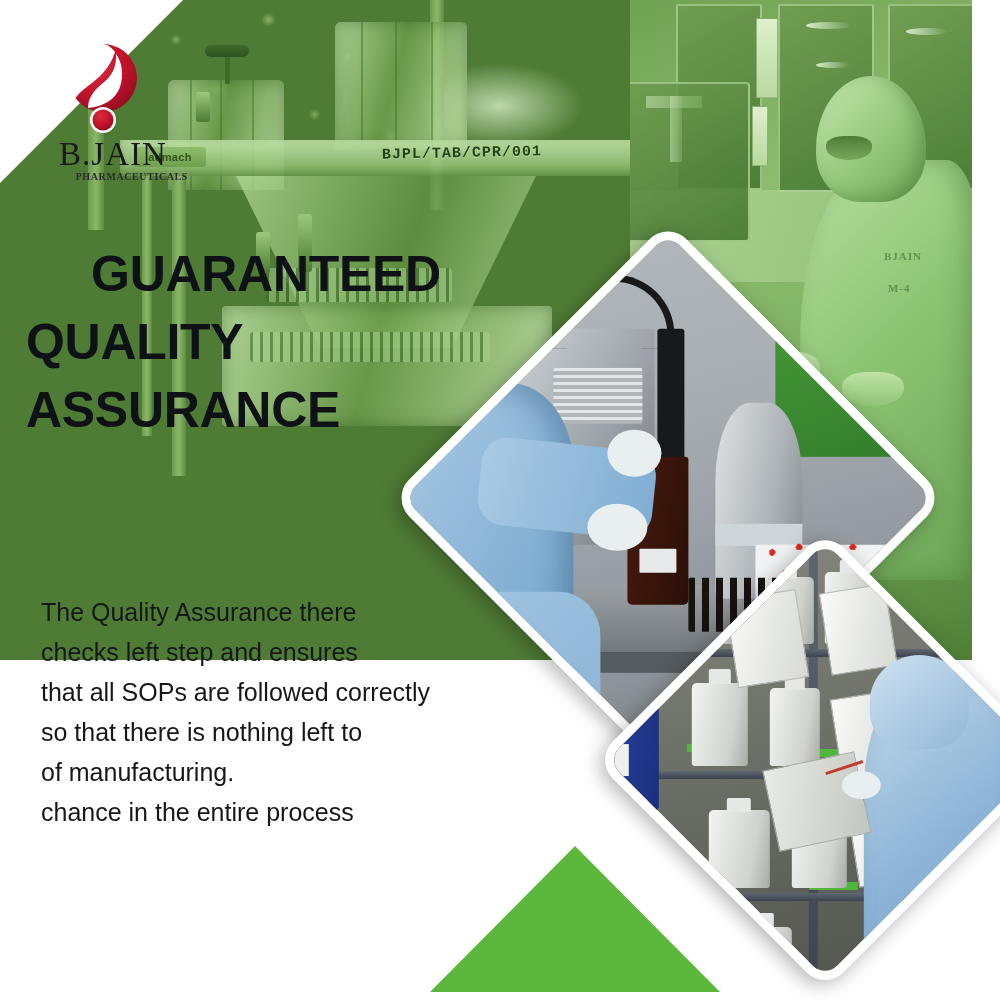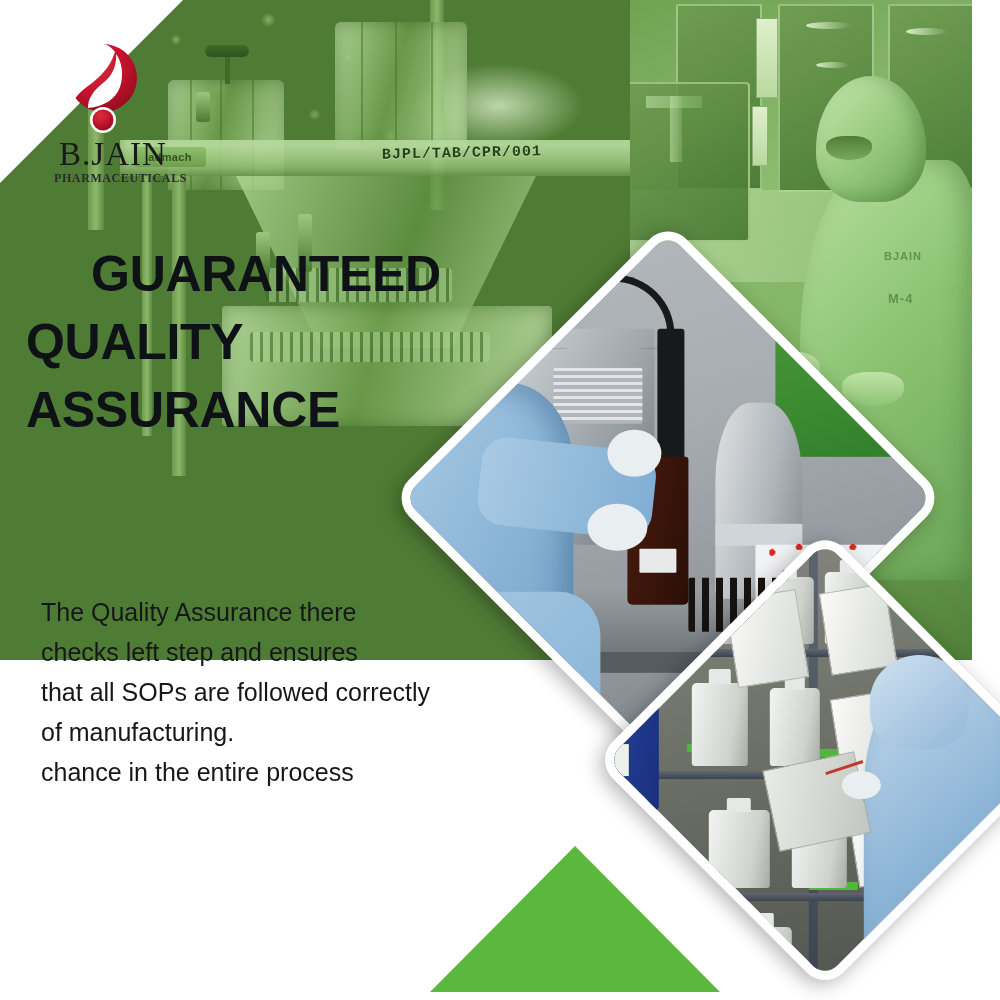--- a/index.html
+++ b/index.html
@@ -115,21 +115,21 @@
   .visor{
     position:absolute; border-radius:40% 40% 50% 50%;
     background:linear-gradient(#4f7d37,#77a95c);
   }
   .glove{
     position:absolute; border-radius:45% 45% 55% 55%;
     background:linear-gradient(#bfe3a6,#8fc476);
   }
   .logo-embroidery{
     position:absolute; font-size:11px; font-weight:700; color:rgba(55,100,38,.55);
-    font-family:Liberation Sans, sans-serif; letter-spacing:1px;
+    font-family:Liberation Serif, serif; letter-spacing:1px;
   }
 
   
   .diamond{
     position:absolute; transform:rotate(45deg); overflow:hidden;
     border:9px solid #ffffff; border-radius:26px;
     box-shadow:0 6px 20px rgba(0,0,0,.3);
   }
   .diamond .inner{ position:absolute; inset:-40%; transform:rotate(-45deg); }
 
@@ -277,22 +277,22 @@
 
   
   .logo{ position:absolute; left:38px; top:42px; width:150px; height:150px; }
   .logo-mark{ position:absolute; left:20px; top:0; width:90px; height:92px; }
   .logo-wordmark{
     position:absolute; left:0; top:96px; width:150px; text-align:center;
     font-family:"Liberation Serif", serif; font-size:33px; font-weight:400;
     color:#1a1a1a; letter-spacing:1px; line-height:1;
   }
   .logo-sub{
-    position:absolute; left:16px; top:130px; width:150px; text-align:left;
-    font-family:"Liberation Serif", serif; font-size:12px; font-weight:700;
+    position:absolute; left:0; top:130px; width:150px; text-align:right;
+    font-family:"Liberation Serif", serif; font-size:10px; font-weight:700;
     color:#2b2b2b; letter-spacing:.6px; line-height:1;
   }
 
   
   .headline{
     position:absolute; left:26px; top:240px; width:480px;
     font-family:"Liberation Sans", sans-serif;
     font-weight:700; font-size:50px; line-height:68px; color:#0e1116;
     letter-spacing:-.3px;
   }
@@ -363,21 +363,21 @@
         <div class="glass" style="left:-14px;top:82px;width:134px;height:160px;border-radius:4px;"></div>
         <div class="wallpanel" style="left:16px;top:96px;width:56px;height:12px;"></div>
         <div class="wallpanel" style="left:40px;top:96px;width:12px;height:66px;"></div>
 
         <div class="worker" style="left:170px;top:160px;width:178px;height:420px;border-radius:44% 18% 8% 8%;"></div>
         <div class="hood" style="left:186px;top:76px;width:110px;height:126px;"></div>
         <div class="visor" style="left:196px;top:136px;width:46px;height:24px;"></div>
         <div class="glove" style="left:136px;top:352px;width:54px;height:38px;"></div>
         <div class="glove" style="left:212px;top:372px;width:62px;height:34px;"></div>
         <div class="logo-embroidery" style="left:254px;top:250px;">BJAIN</div>
-        <div class="logo-embroidery" style="left:258px;top:282px;font-size:13px;margin-top:9px;">M-4</div>
+        <div class="logo-embroidery" style="left:258px;top:282px;font-size:11px;">M-4</div>
       </div>
     </div>
   </div>
 
   <div class="diamond d1">
     <div class="inner">
       <div class="greenbg"></div>
       <div class="greenworker"></div>
       <div class="greenglove"></div>
       <div class="bench"></div>
@@ -484,17 +484,18 @@
 
   <div class="headline">
     <span class="l1">GUARANTEED</span>
     <span class="l2">QUALITY ASSURANCE</span>
   </div>
 
   <div class="body-copy">
     <span>The Quality Assurance there</span>
     <span>checks left step and ensures</span>
     <span>that all SOPs are followed correctly</span>
+    <span>so that there is nothing left to</span>
     <span>of manufacturing.</span>
     <span>chance in the entire process</span>
   </div>
 
 </div>
 
 </body></html>

